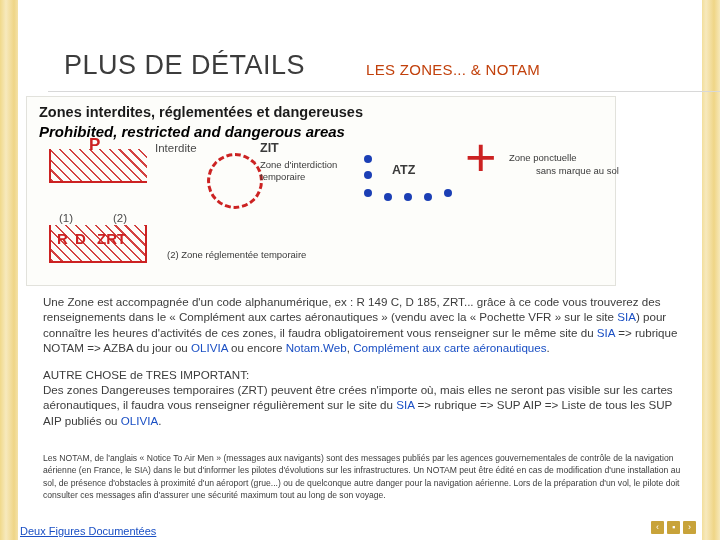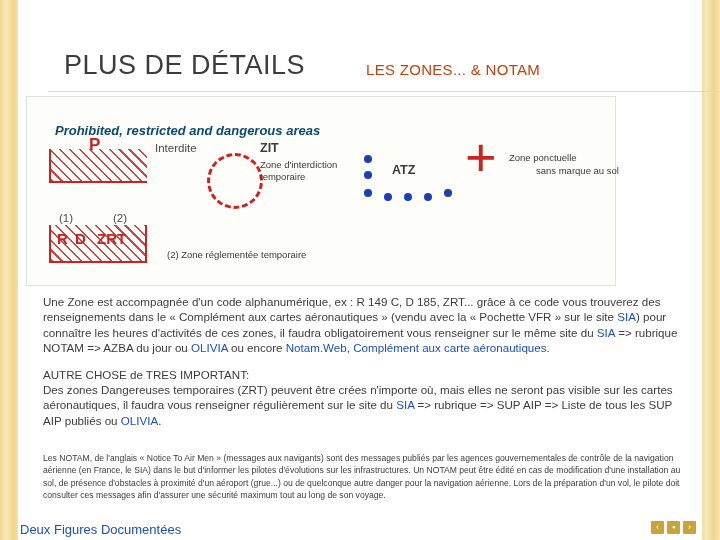--- a/index.html
+++ b/index.html
@@ -83,25 +83,25 @@
     position: absolute;
     left: 12px;
     top: 7px;
     font-size: 14.5px;
     font-weight: bold;
     color: #1b1b1b;
     white-space: nowrap;
   }
   .fig-h2 {
     position: absolute;
-    left: 28px;
+    left: 12px;
     top: 26px;
-    font-size: 13px;
+    font-size: 15px;
     font-weight: bold;
-    color: #0c4a6e;
+    color: #000000;
     font-style: italic;
     white-space: nowrap;
   }
   .fig-label {
     position: absolute;
     font-size: 11.5px;
     color: #4a4a4a;
     white-space: nowrap;
   }
   .fig-note {
@@ -179,22 +179,23 @@
     font-size: 8.6px;
     line-height: 12.4px;
     color: #3c3c3c;
   }
 
   
   .footer-link {
     position: absolute;
     left: 2px;
     bottom: 3px;
-    font-size: 13px;
+    font-size: 11px;
     color: #1a4fc4;
+    text-decoration: underline;
     white-space: nowrap;
   }
   .nav-group {
     position: absolute;
     right: 6px;
     bottom: 6px;
     display: flex;
     gap: 3px;
   }
   .nav-btn {
@@ -214,20 +215,21 @@
 <div class="slide">
   <div class="slide-inner">
 
     <div class="title-row">
       <div class="title-main">PLUS DE DÉTAILS</div>
       <div class="title-sub">LES ZONES... &amp; NOTAM</div>
       <div class="title-rule"></div>
     </div>
 
     <div class="figure">
+      <div class="fig-h1">Zones interdites, réglementées et dangereuses</div>
       <div class="fig-h2">Prohibited, restricted and dangerous areas</div>
 
       <div class="hatch-box open-right open-top" style="left:22px; top:52px; width:98px; height:34px;"></div>
       <div class="red-letter lg" style="left:62px; top:38px;">P</div>
       <div class="fig-label" style="left:128px; top:45px;">Interdite</div>
 
       <div class="dash-circle" style="left:180px; top:56px;"></div>
       <div class="zit-text" style="left:233px; top:44px;">ZIT</div>
       <div class="fig-note" style="left:233px; top:62px;">Zone d'interdiction</div>
       <div class="fig-note" style="left:233px; top:74px;">temporaire</div>

